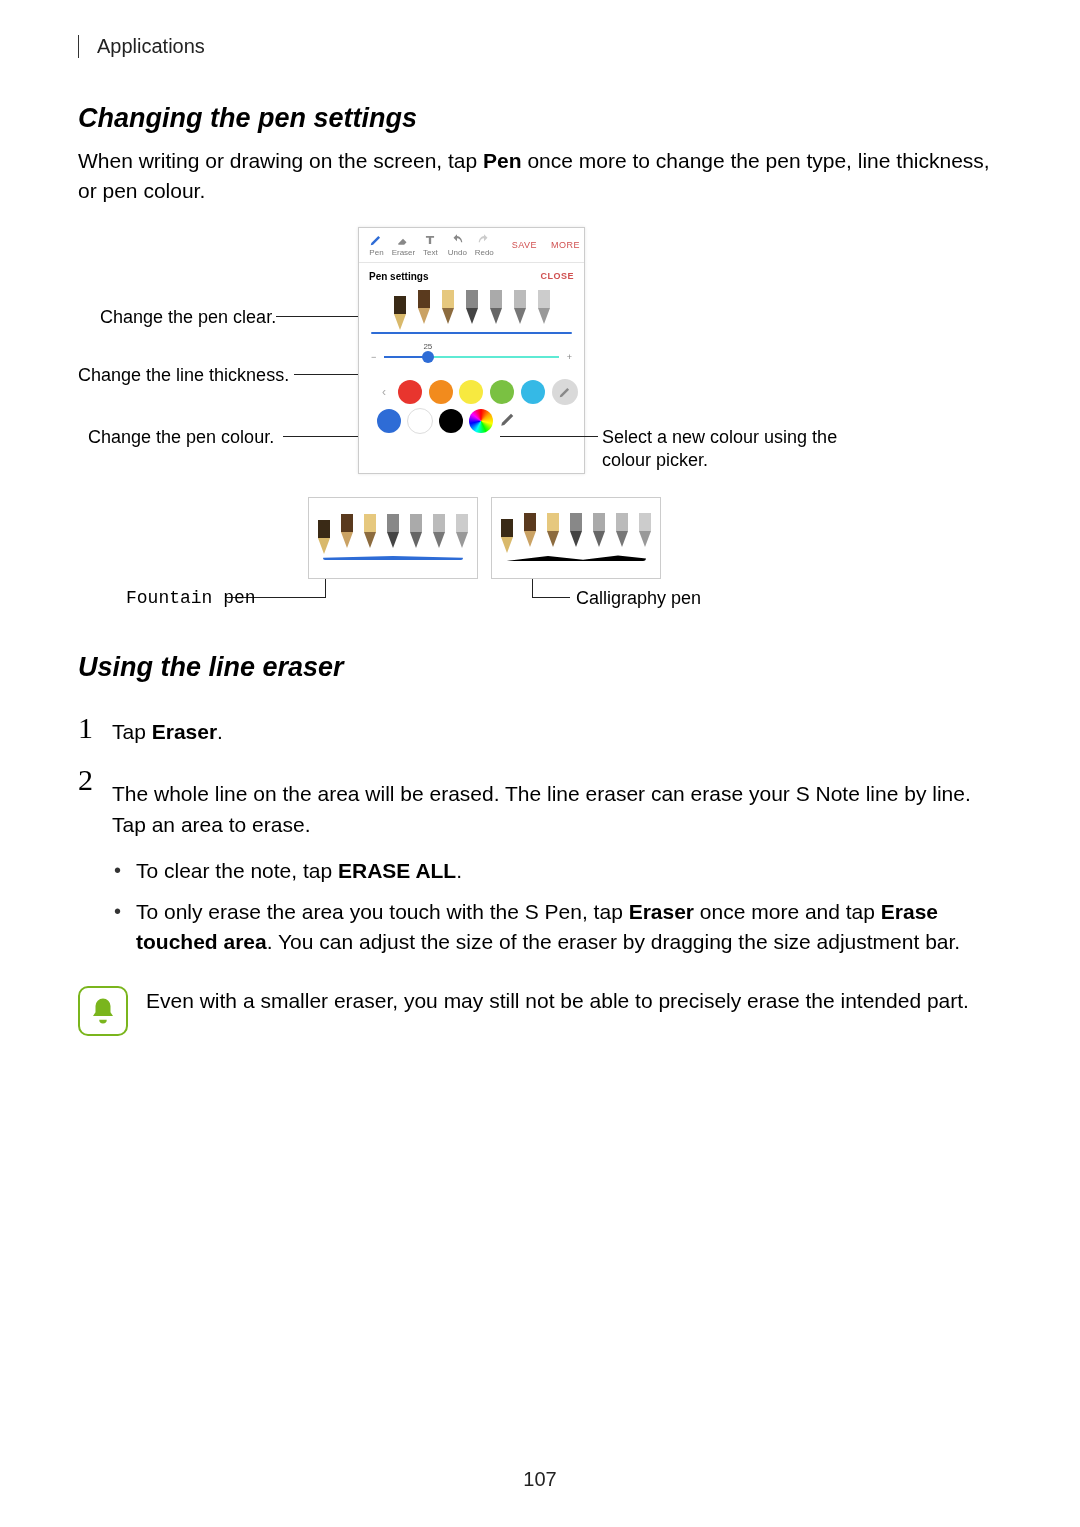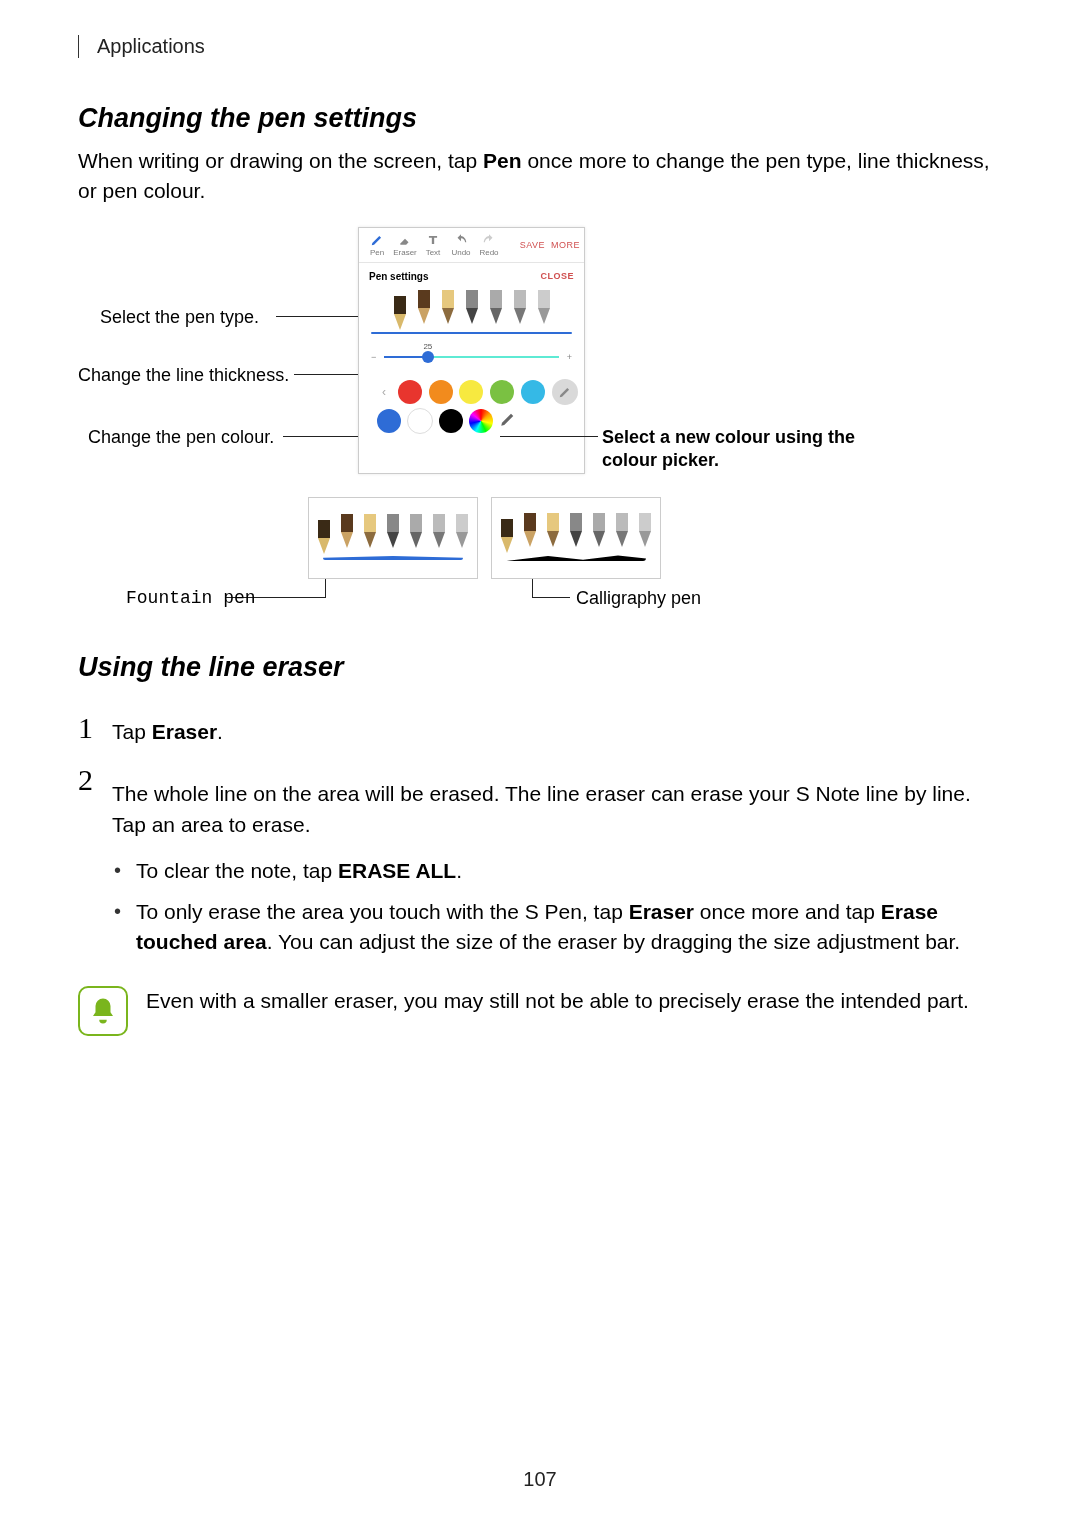--- a/index.html
+++ b/index.html
@@ -77,21 +77,21 @@
     align-items: center;
     gap: 1px;
   }
   .toolbar-item svg { width: 14px; height: 14px; }
   .toolbar-spacer { flex: 1; }
   .toolbar-save, .toolbar-more, .panel-close {
     color: #d05050;
     font-size: 9px;
     letter-spacing: 0.5px;
   }
-  .toolbar-save, .toolbar-more { margin-left: 6px; }
+  .toolbar-save, .toolbar-more { margin-left: 14px; }
   .panel-head {
     display: flex;
     justify-content: space-between;
     align-items: center;
     padding: 8px 10px 4px 10px;
     font-size: 10px;
     font-weight: bold;
   }
   .pen-row {
     display: flex;
@@ -365,30 +365,30 @@
         <span class="swatch" style="background:#000"></span>
         <span class="picker-dot"></span>
         <span class="picker-pen">
           <svg viewBox="0 0 24 24">
               <path d="M3 21l4-1 12-12-3-3L4 17l-1 4z" fill="#666"></path>
             </svg>
         </span>
       </div>
     </div>
 
-    <div class="callout" style="top:79px; left:22px;">Select the pen type.</div>
+    <div class="callout" style="top:79px; left:22px;">Change the pen clear.</div>
     <div class="connector" style="top:89px; left:198px; width:82px; height:1px;"></div>
 
     <div class="callout" style="top:137px; left:0;">Change the line thickness.</div>
     <div class="connector" style="top:147px; left:216px; width:64px; height:1px;"></div>
 
     <div class="callout" style="top:199px; left:10px;">Change the pen colour.</div>
     <div class="connector" style="top:209px; left:205px; width:75px; height:1px;"></div>
 
-    <div class="callout" style="top:199px; left:524px; width:280px;font-weight:bold;">Select a new colour using the colour picker.</div>
+    <div class="callout" style="top:199px; left:524px; width:280px;">Select a new colour using the colour picker.</div>
     <div class="connector" style="top:209px; left:422px; width:98px; height:1px;"></div>
 
     <div class="sub-panel left">
       <div class="sub-row">
         <div class="pen-wrap">
             <svg width="18" height="34" viewBox="0 0 18 34">
               <rect x="3" y="0" width="12" height="18" fill="#3a2a16"></rect>
               <polygon points="3,18 15,18 9,34" fill="#d9b96b"></polygon>
             </svg>
           </div>

